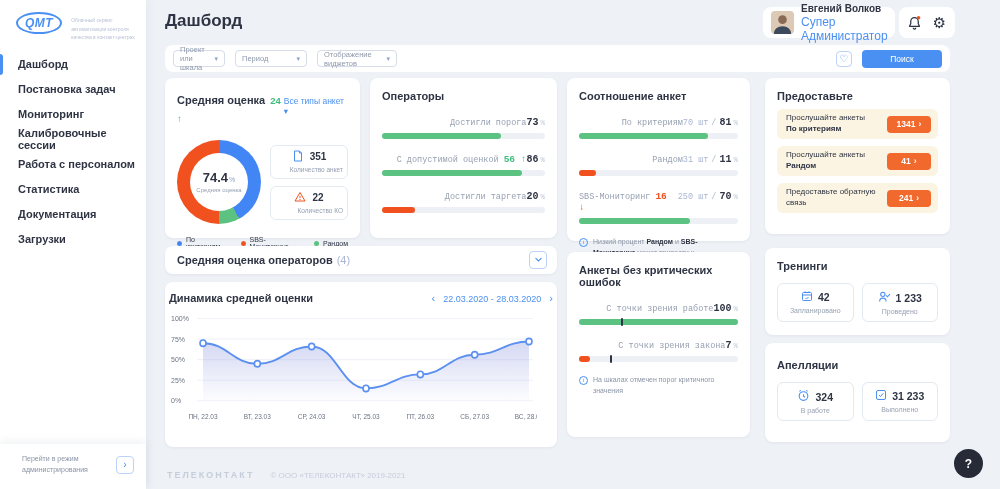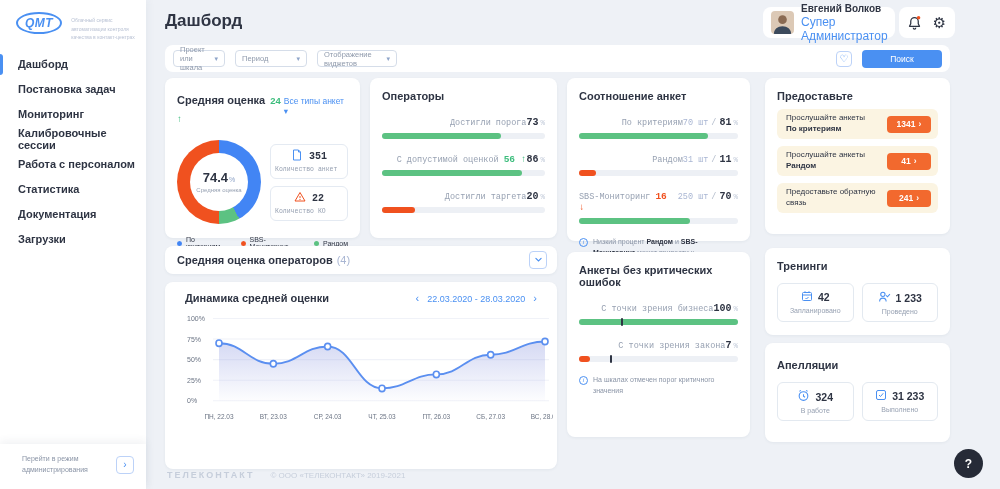--- a/index.html
+++ b/index.html
@@ -61,21 +61,21 @@
   
   #card-avg { left:165px; top:78px; width:195px; height:160px; }
   .avg-body { display:flex; gap:9px; margin-top:14px; align-items:center; }
   .donut { width:84px; height:84px; border-radius:50%; position:relative; flex:none; }
   .hole { position:absolute; inset:13px; background:#fff; border-radius:50%; display:flex;
           flex-direction:column; align-items:center; justify-content:center; }
   .donut-val { font-size:13px; font-weight:bold; }
   .donut-val .unit { font-size:7px; color:#8ea3c7; font-weight:normal; margin-left:1px; }
   .donut-label { font-size:6px; color:#97a1b2; text-align:center; width:46px; line-height:1.3; margin-top:2px; }
   .avg-stats { display:flex; flex-direction:column; gap:7px; flex:1; }
-  .stat-box { border:1px solid #e4eaf2; border-radius:6px; padding:4px 4px 5px; text-align:left;font-family:Liberation Mono, monospace; }
+  .stat-box { border:1px solid #e4eaf2; border-radius:6px; padding:4px 4px 5px; text-align:right; }
   .stat-top { display:flex; align-items:center; justify-content:center; gap:6px; font-size:10px; font-weight:bold; }
   .stat-label { font-size:6.5px; color:#97a1b2; margin-top:2px; }
   .legend { display:flex; gap:10px; margin-top:12px; align-items:center; }
   .leg-item { display:flex; align-items:center; gap:4px; font-size:7px; color:#2e3443; }
   .dot { width:5px; height:5px; border-radius:50%; display:inline-block; }
   
   #card-operators { left:370px; top:78px; width:187px; height:160px; }
   #card-ratio { left:567px; top:78px; width:183px; height:163px; }
   #card-nocrit { left:567px; top:252px; width:183px; height:185px; }
   .bar-row { margin-top:15px; }
@@ -101,21 +101,21 @@
   .reco-text { font-size:8px; line-height:1.35; color:#2e3443; }
   .reco-text .b { font-weight:bold; }
   .reco-btn { background:#f2692e; color:#fff; border:none; border-radius:4px; height:17px; min-width:44px;
               font-weight:bold; font-size:8.5px; font-family:inherit; display:flex; align-items:center;
               justify-content:center; gap:3px; padding:0 6px; cursor:pointer; }
   
   #bar-opavg { left:165px; top:246px; width:392px; height:28px; padding:0 10px 0 12px; display:flex;
                align-items:center; justify-content:space-between; }
   .opavg-count { color:#a9b6d3; font-weight:normal; margin-left:4px; }
   
-  #card-dyn { left:165px; top:282px; width:392px; height:187px; padding:10px 20px; }
+  #card-dyn { left:165px; top:282px; width:392px; height:165px; padding:10px 4px; }
   .dyn-nav { display:flex; align-items:center; gap:8px; font-size:9px; color:#4a90f2; }
   .nav-arr { cursor:pointer; font-size:11px; line-height:1; }
   #dyn-chart { width:368px; height:118px; margin-top:4px; display:block; }
   
   #card-train { left:765px; top:248px; width:185px; height:87px; }
   #card-appeal { left:765px; top:343px; width:185px; height:99px; padding-top:16px; }
   .mini-stats { display:flex; gap:8px; margin-top:11px; }
   .mini-box { flex:1; border:1px solid #e3e9f0; border-radius:6px; padding:6px 2px; text-align:center; }
   .mini-top { display:flex; align-items:center; justify-content:center; gap:5px; font-size:10.5px; font-weight:bold; }
   .mini-label { margin-top:3px; font-size:7px; color:#97a1b2; }
@@ -414,21 +414,21 @@
       <text x="305.6666666666667" y="105" font-size="6.5" fill="#6b7484" text-anchor="middle" font-family="Liberation Sans, sans-serif">СБ, 27.03</text>
       <circle cx="360" cy="31.840000000000003" r="3" fill="#fff" stroke="#5b8ff0" stroke-width="1.6"></circle>
       <text x="360" y="105" font-size="6.5" fill="#6b7484" text-anchor="middle" font-family="Liberation Sans, sans-serif">ВС, 28.03</text>
     </svg>
 </div>
 
 <div class="card" id="card-nocrit">
   <div class="card-title">Анкеты без критических ошибок</div>
   <div class="bar-row">
     <div class="bar-head">
-      <span class="bar-label">С точки зрения бизнеса</span>
+      <span class="bar-label">С точки зрения работе</span>
       <span class="bar-val"><span>100</span><span class="pct">%</span></span>
     </div>
     <div class="track">
         <div class="fill green" style="width: 100%;"></div>
         <i class="tick" style="left: calc(27% - 1px);"></i>
       </div>
   </div>
   <div class="bar-row">
     <div class="bar-head">
       <span class="bar-label">С точки зрения закона</span>

